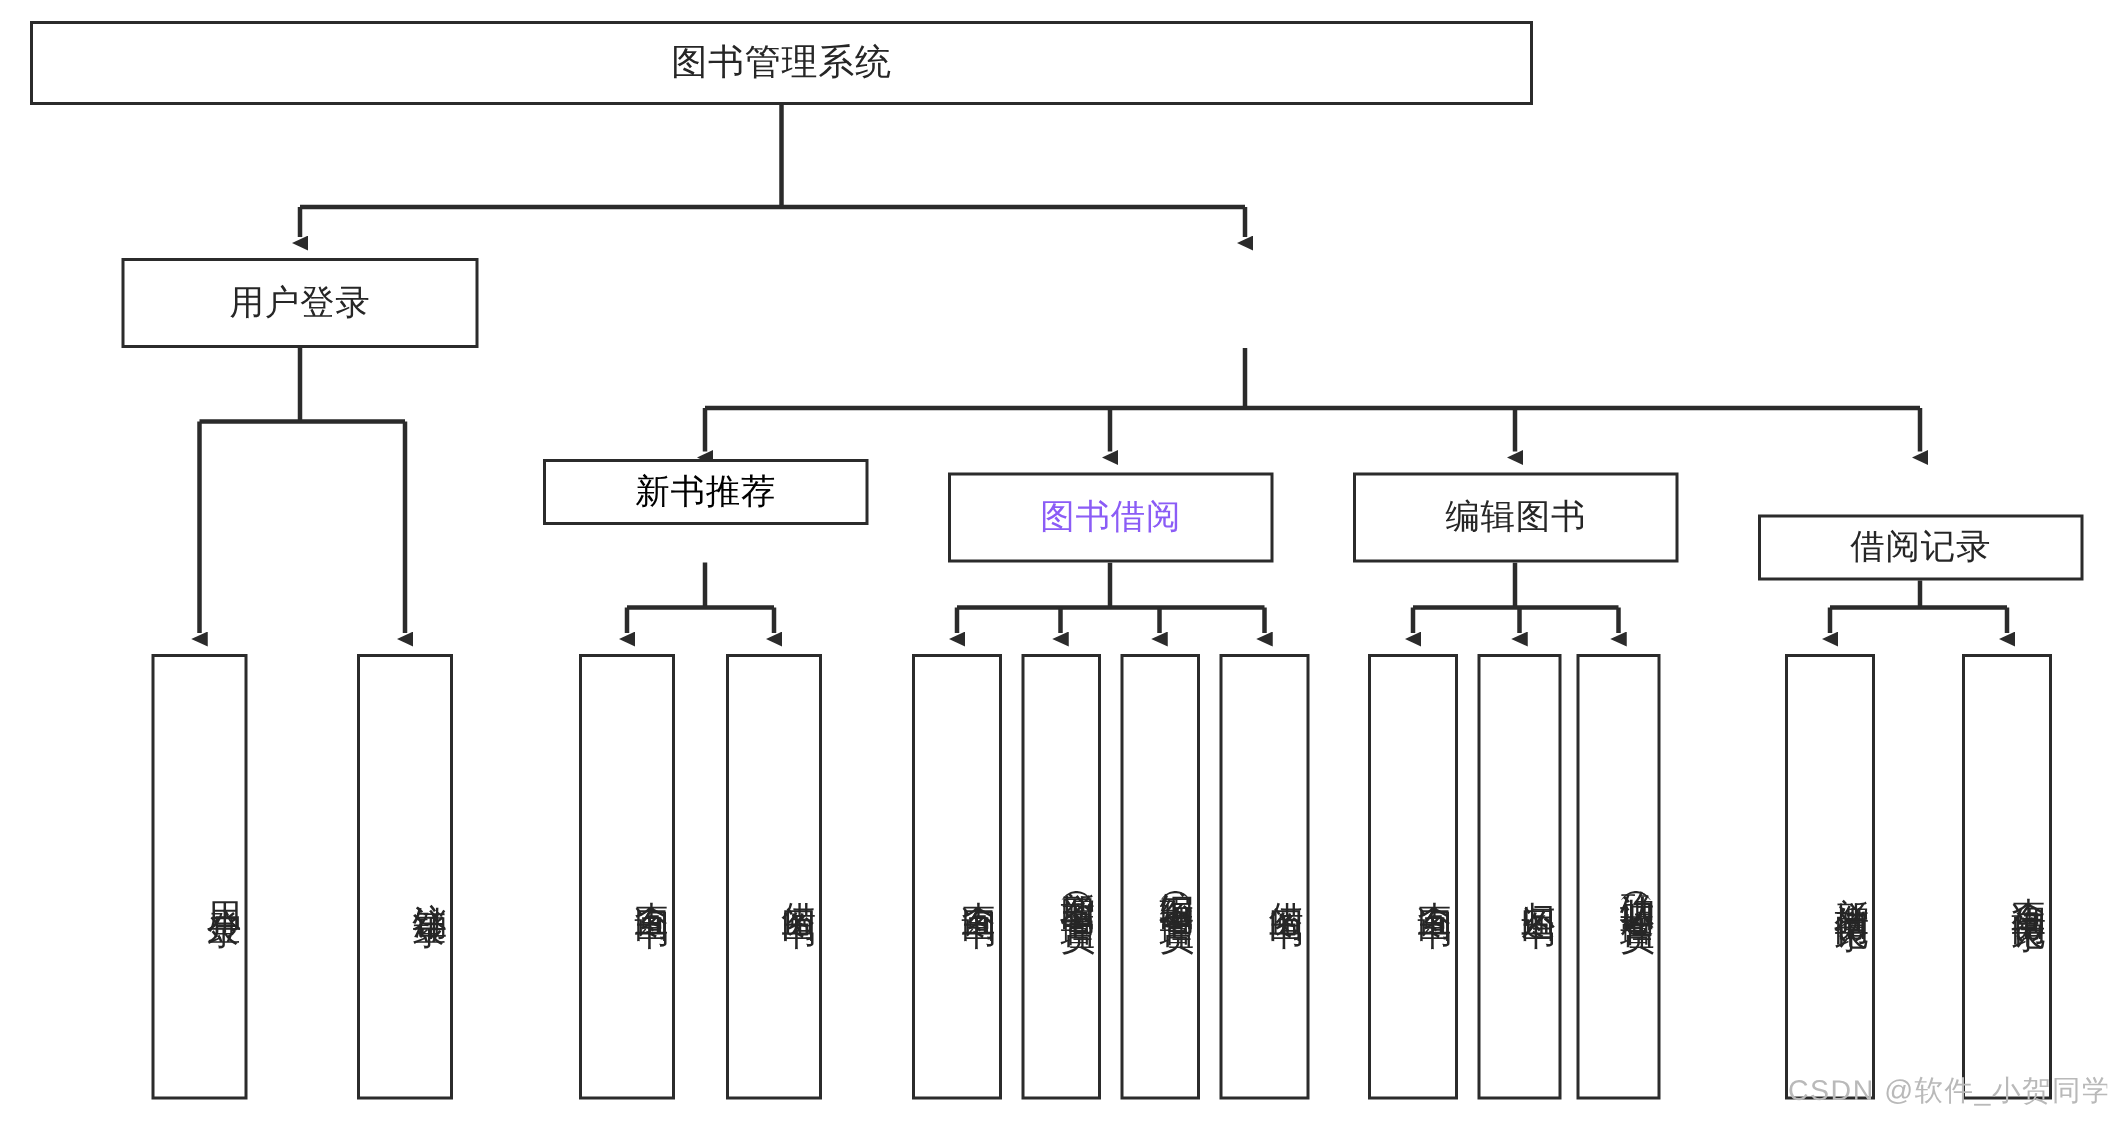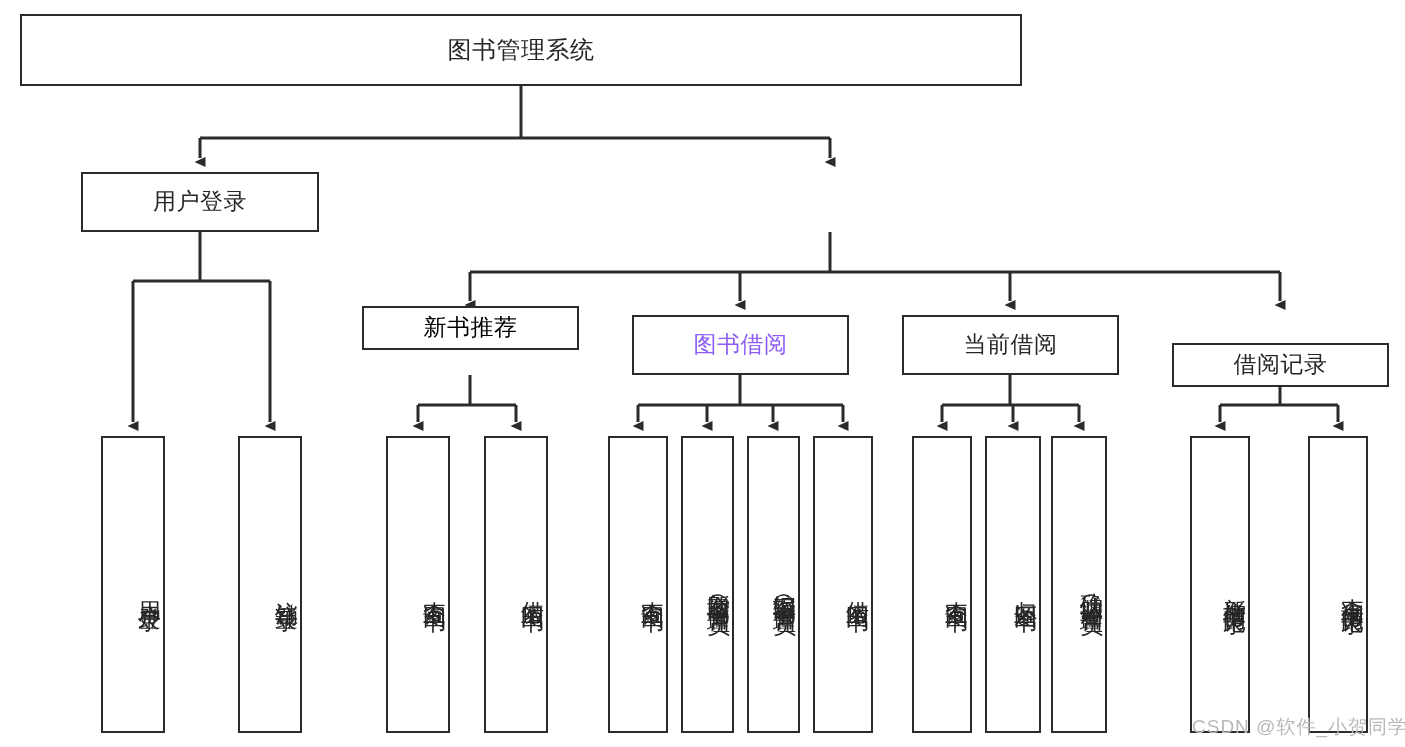--- a/index.html
+++ b/index.html
@@ -116,36 +116,36 @@
       <path d="M 1013 405 L 1013 422" marker-end="url(#arrowhead)"></path>
       <path d="M 1079 405 L 1079 422" marker-end="url(#arrowhead)"></path>
 
       <path d="M 1280 375 L 1280 405"></path>
       <path d="M 1220 405 L 1338 405"></path>
       <path d="M 1220 405 L 1220 422" marker-end="url(#arrowhead)"></path>
       <path d="M 1338 405 L 1338 422" marker-end="url(#arrowhead)"></path>
     </g>
   </svg>
 
-  <div class="node horiz root" style="left: 20px; top: 14px; width: 1002px; height: 72px; border-color: rgb(43, 43, 43); background: rgb(255, 255, 255); color: rgb(38, 38, 38);">
+  <div class="node horiz root" style="left: 20px; top: 14px; width: 1002px; height: 56px; border-color: rgb(43, 43, 43); background: rgb(255, 255, 255); color: rgb(38, 38, 38);">
     <span>图书管理系统</span>
   </div>
 
   <div class="node horiz" style="left: 81px; top: 172px; width: 238px; height: 60px; border-color: rgb(43, 43, 43); background: rgb(255, 255, 255); color: rgb(38, 38, 38);">
     <span>用户登录</span>
   </div>
 
   <div class="node horiz" style="left: 362px; top: 306px; width: 217px; height: 44px; border-color: rgb(43, 43, 43); background: rgb(255, 255, 255); color: #000000;">
     <span>新书推荐</span>
   </div>
   <div class="node horiz" style="left: 632px; top: 315px; width: 217px; height: 60px; border-color: rgb(43, 43, 43); background: rgb(255, 255, 255); color: #8b5cf6;">
     <span>图书借阅</span>
   </div>
   <div class="node horiz" style="left: 902px; top: 315px; width: 217px; height: 60px; border-color: rgb(43, 43, 43); background: rgb(255, 255, 255); color: rgb(38, 38, 38);">
-    <span>当前借阅</span>
+    <span>编辑图书</span>
   </div>
   <div class="node horiz" style="left: 1172px; top: 315px; width: 217px; height: 44px; border-color: rgb(43, 43, 43); background: rgb(255, 255, 255); color: rgb(38, 38, 38); margin-top: 28px;">
     <span>借阅记录</span>
   </div>
 
   <div class="node vert" style="left: 101px; top: 436px; width: 64px; height: 297px; border-color: rgb(43, 43, 43); background: rgb(255, 255, 255); color: rgb(38, 38, 38);">
     <span class="vlabel">用户登录</span>
   </div>
   <div class="node vert" style="left: 238px; top: 436px; width: 64px; height: 297px; border-color: rgb(43, 43, 43); background: rgb(255, 255, 255); color: rgb(38, 38, 38);">
     <span class="vlabel">注销登录</span>

